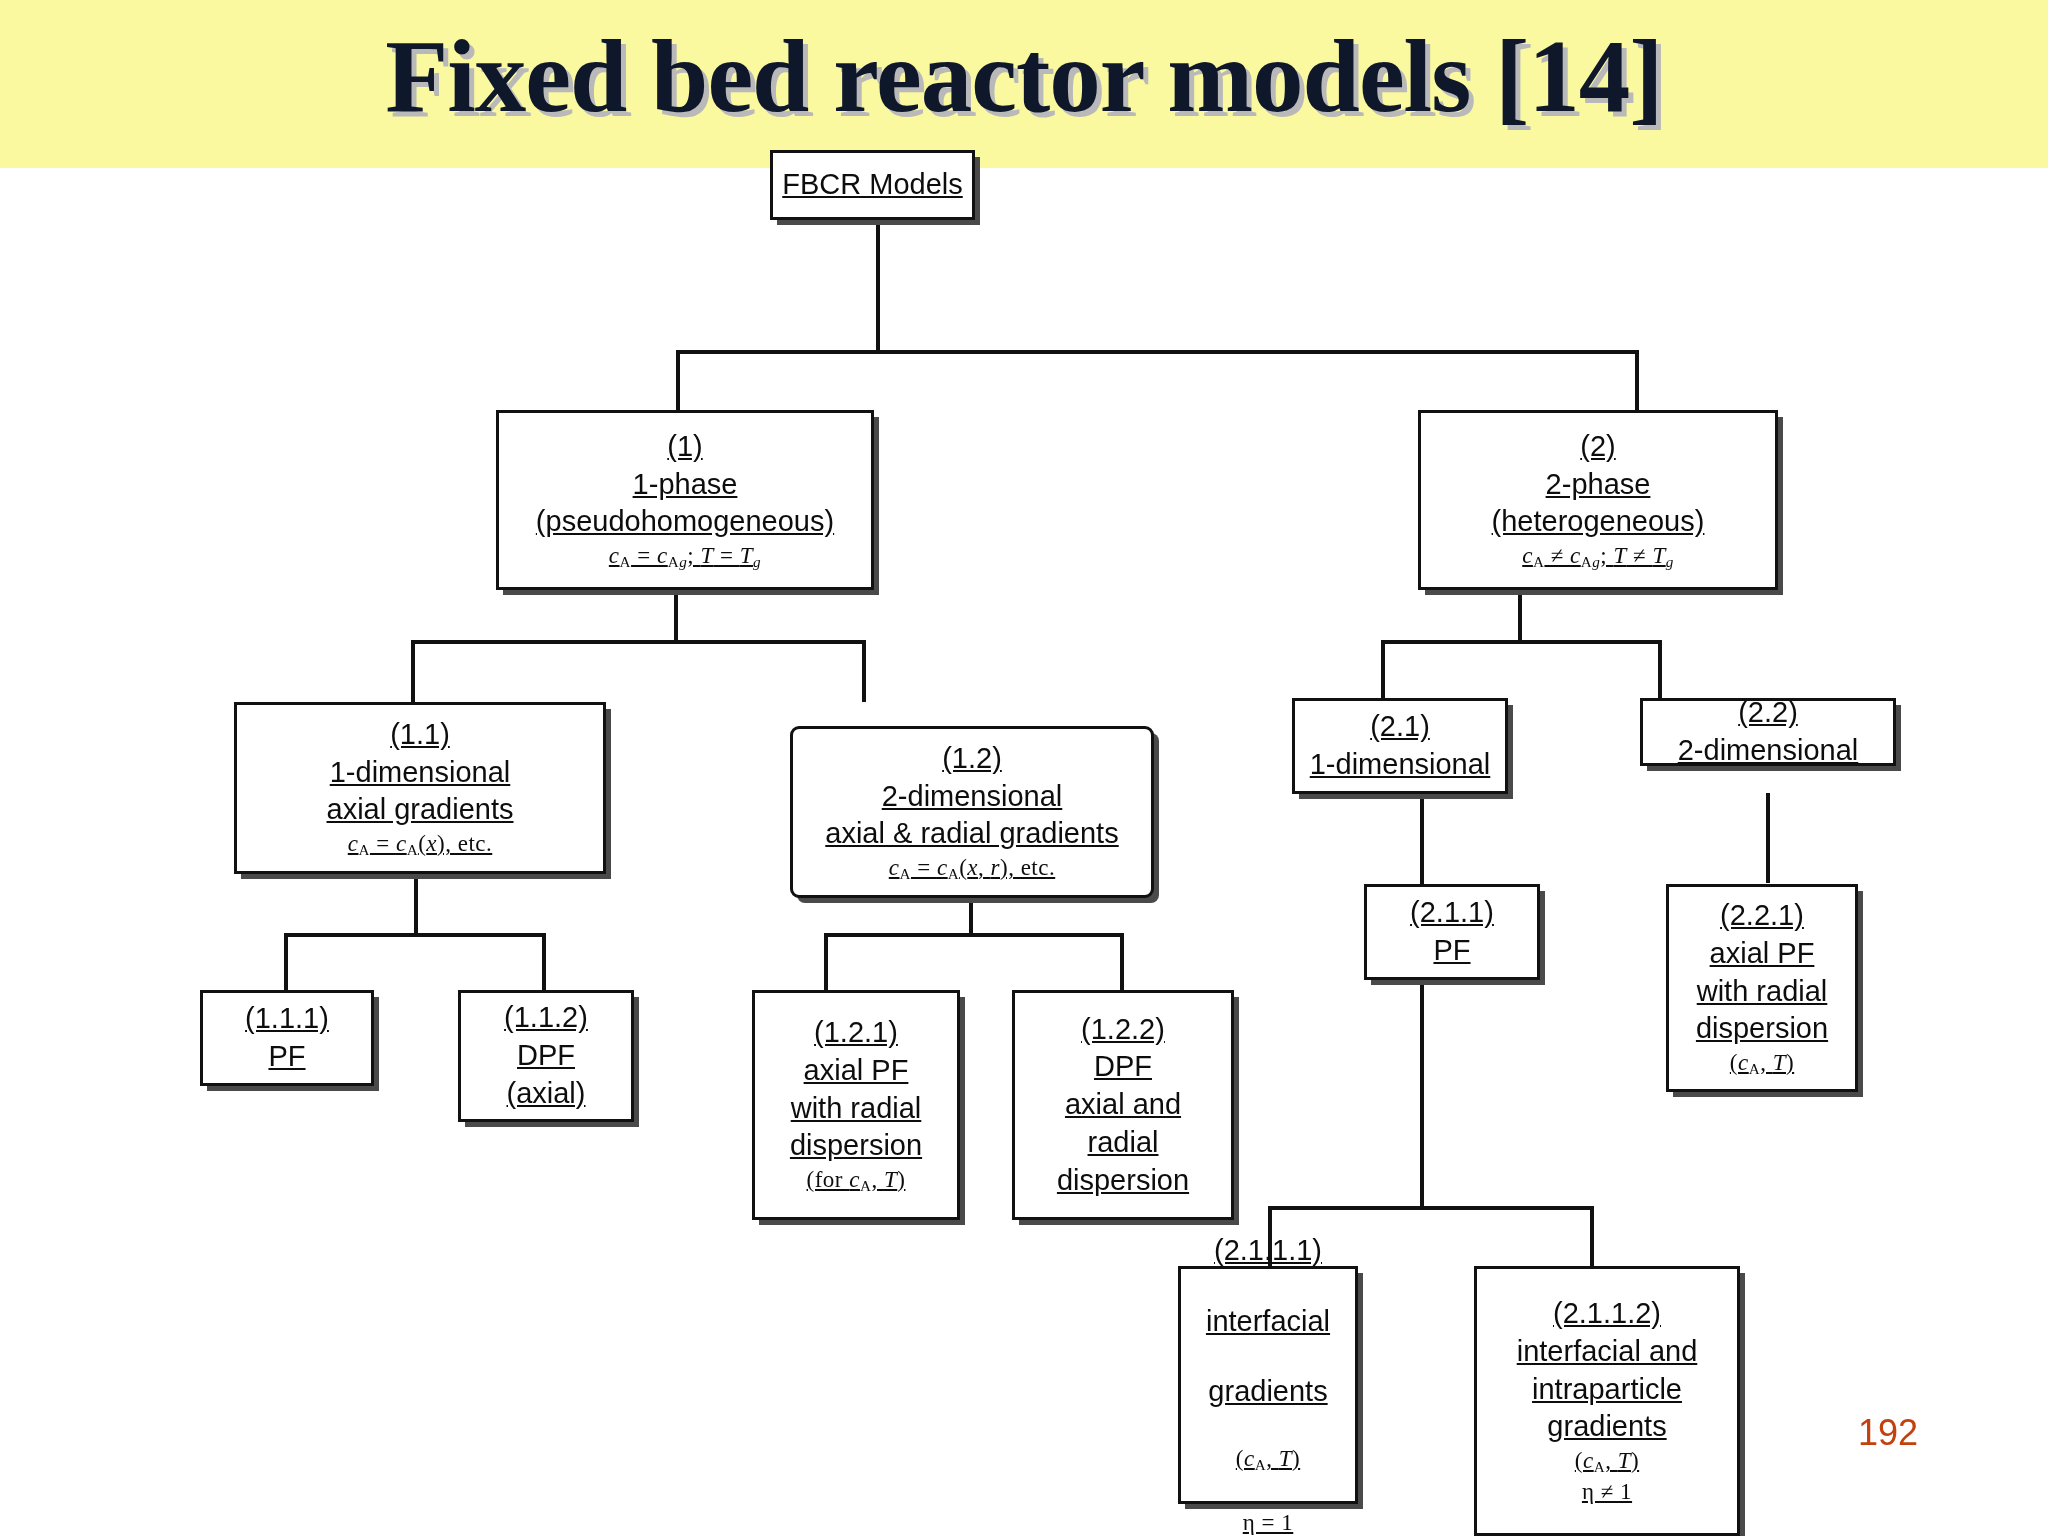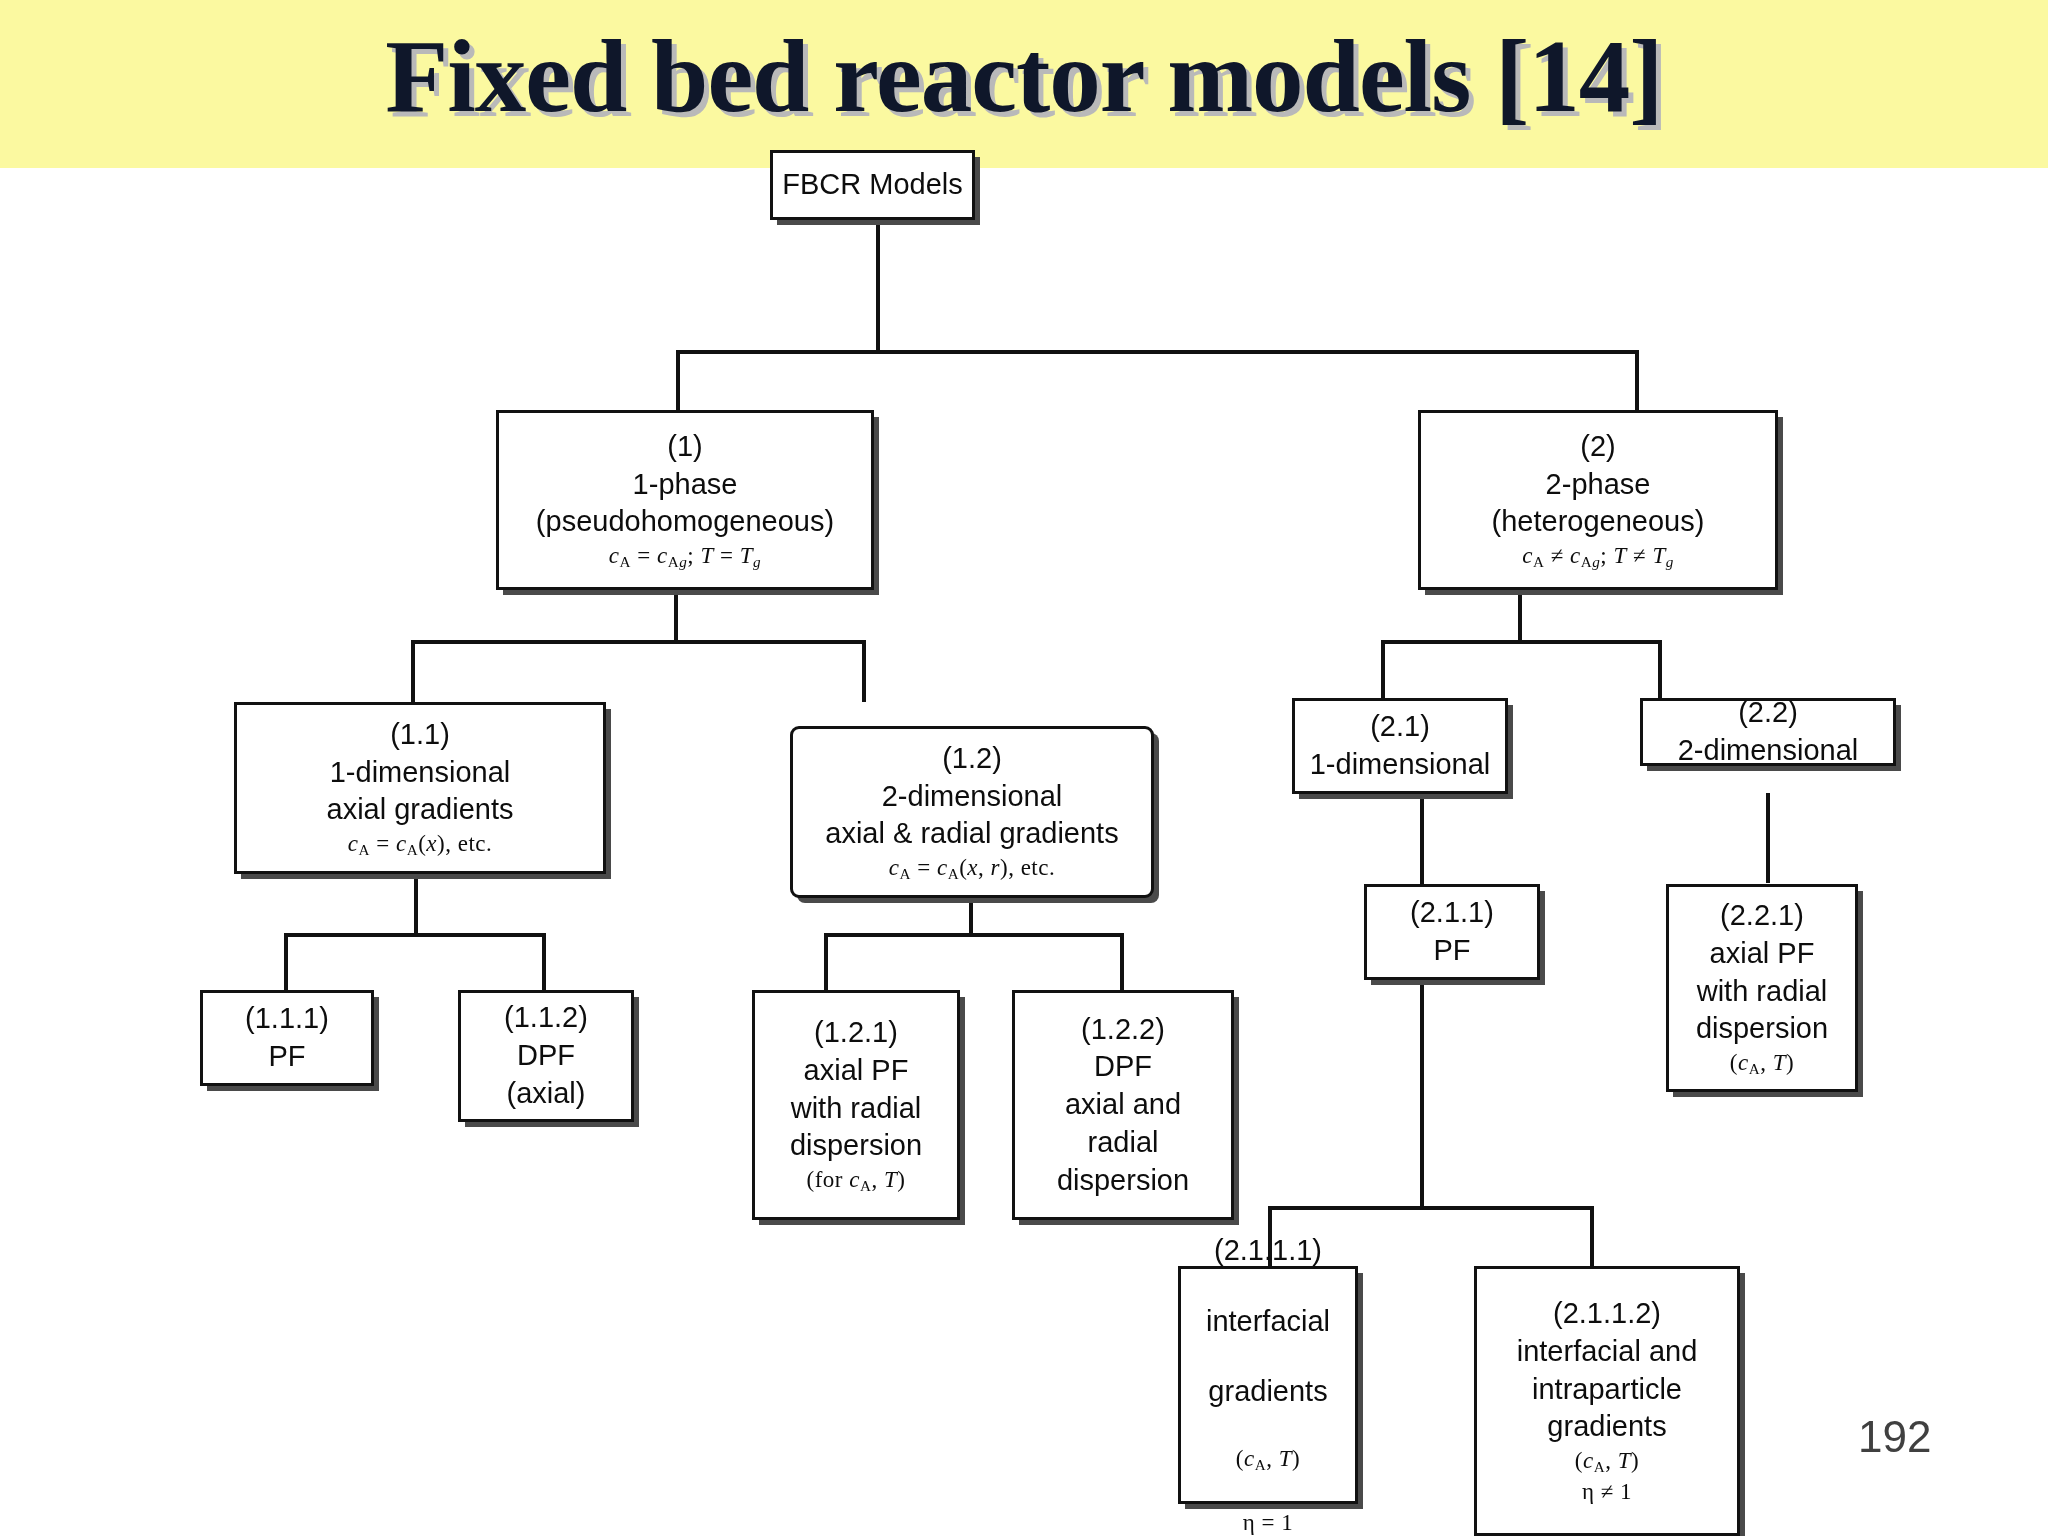--- a/index.html
+++ b/index.html
@@ -61,20 +61,21 @@
     flex-direction: column;
     align-items: center;
     justify-content: center;
     text-align: center;
     font-family: "Liberation Sans", sans-serif;
     font-size: 29px;
     line-height: 1.30;
     color: #0d0d0d;
     padding: 6px 24px;
     z-index: 3;
+    text-decoration: underline;
   }
   .node .ln { display: block; white-space: nowrap; }
   .node .ln.serifmath {
     font-family: "Liberation Serif", "DejaVu Serif", serif;
     font-size: 23px;
     letter-spacing: 0.5px;
   }
   .node .ln.serifmath i { font-style: italic; }
   .node .ln.serifmath sub {
     font-size: 0.66em;
@@ -91,22 +92,22 @@
   }
   .lnk.v { width: 4px; }
   .lnk.h { height: 4px; }
 
   
   #page-number {
     position: absolute;
     left: 1858px;
     top: 1412px;
     font-family: "Liberation Sans", sans-serif;
-    font-size: 44px;
-    color: #404040;
+    font-size: 36px;
+    color: #c2410c;
     z-index: 4;
   }
 </style>
 </head>
 <body>
 
 <div id="title-banner">
   <div id="title-text">Fixed bed reactor models [14]</div>
 </div>
 

